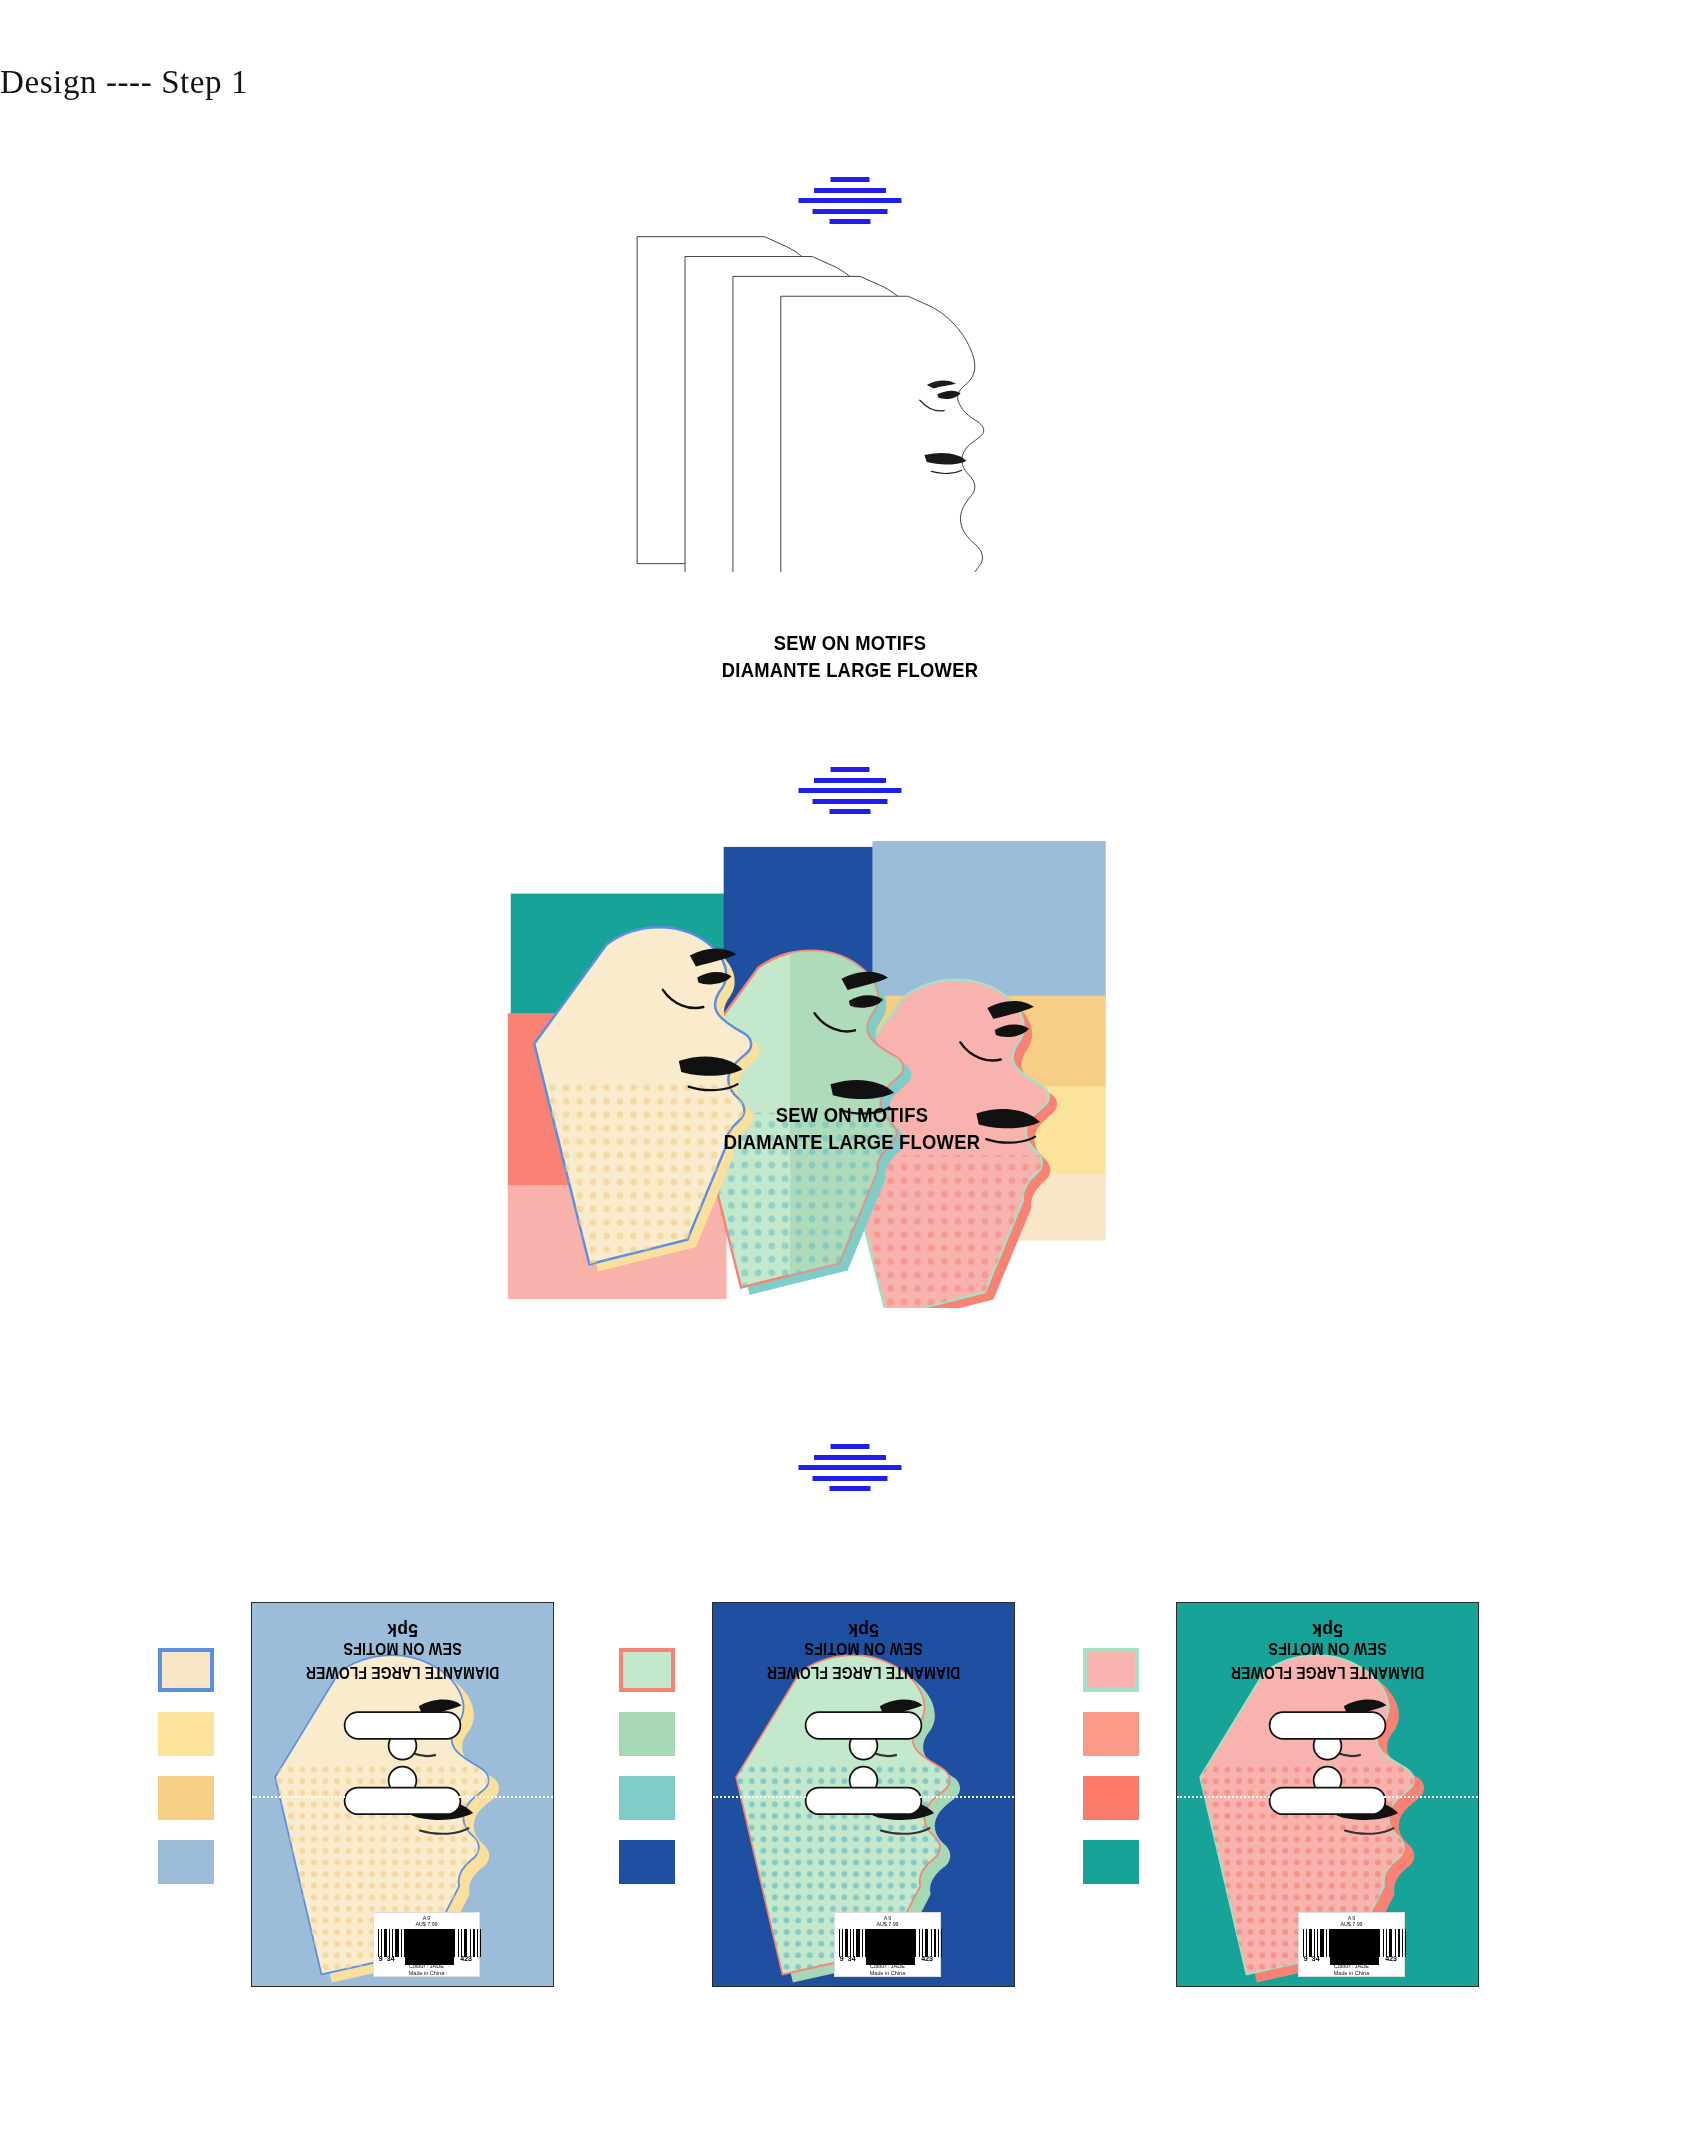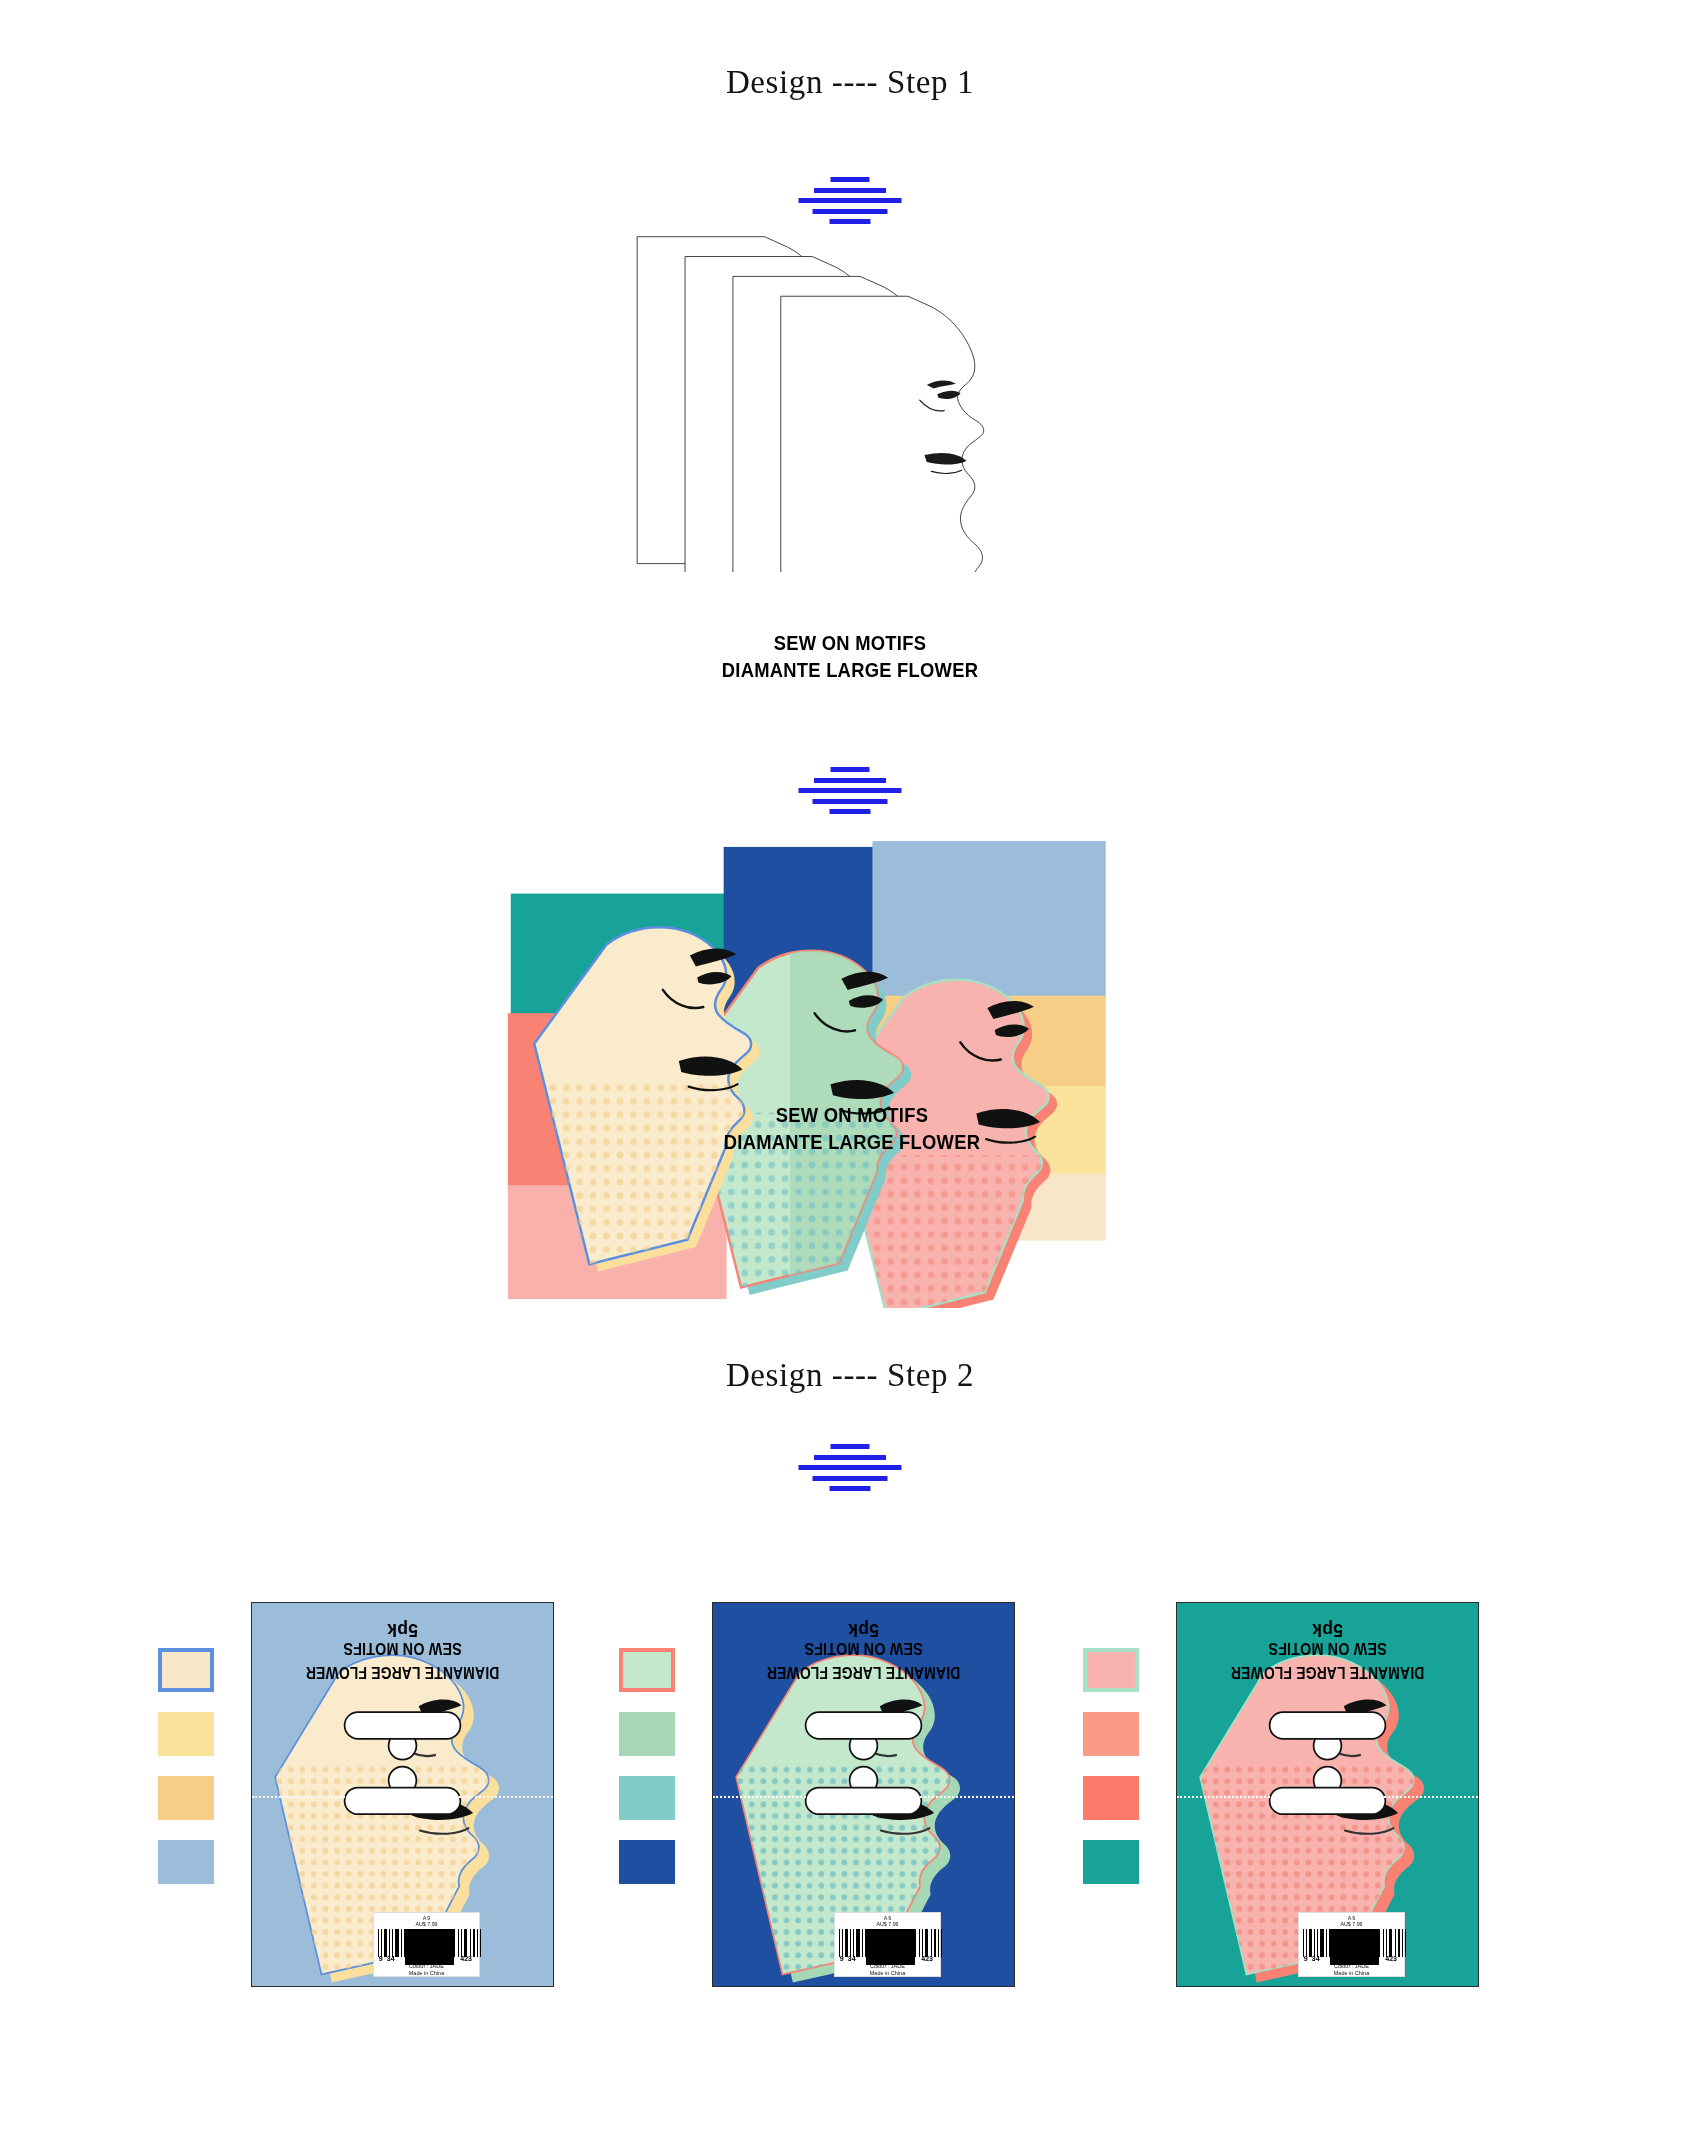--- a/index.html
+++ b/index.html
@@ -2,21 +2,21 @@
 <html style="font-size:9.3px"><head>
 <meta charset="utf-8">
 <style>
   html,body{margin:0;padding:0;background:#ffffff;}
   body{width:1700px;height:2151px;position:relative;overflow:hidden;
        font-family:"Liberation Sans",sans-serif;}
 
   .stage{position:absolute;left:0;top:0;width:1700px;height:2151px;}
 
   
-  .step-title{position:absolute;width:100%;text-align:center;
+  .step-title{position:absolute;width:100%;text-align:left;
     font-family:"Liberation Serif",serif;font-size:33px;color:#141414;
     letter-spacing:0.6px;font-weight:400;}
   #step1-title{top:64px;}
   #step2-title{top:1357px;}
 
   
   .divider{position:absolute;width:105px;height:50px;}
   .divider i{position:absolute;display:block;background:#1F1FE8;height:5.3px;
     left:50%;transform:translateX(-50%);border-radius:0.6px;}
   .divider i:nth-child(1){top:1.2px;width:39px;}
@@ -232,21 +232,20 @@
         <path d="M238,258 C 268,268 302,264 318,254" fill="none" stroke="#111" stroke-width="3.5" stroke-linecap="round"></path>
       </g>
     </svg>
   </div>
 
   <div id="caption2">
     <div>SEW ON MOTIFS</div>
     <div>DIAMANTE  LARGE  FLOWER</div>
   </div>
 
-  <div class="step-title" id="step2-title">Design ---- Step 2</div>
 
   <div class="divider" id="div3">
     <i></i>
     <i></i>
     <i></i>
     <i></i>
     <i></i>
   </div>
 
   <div class="card-group" id="group-1">

